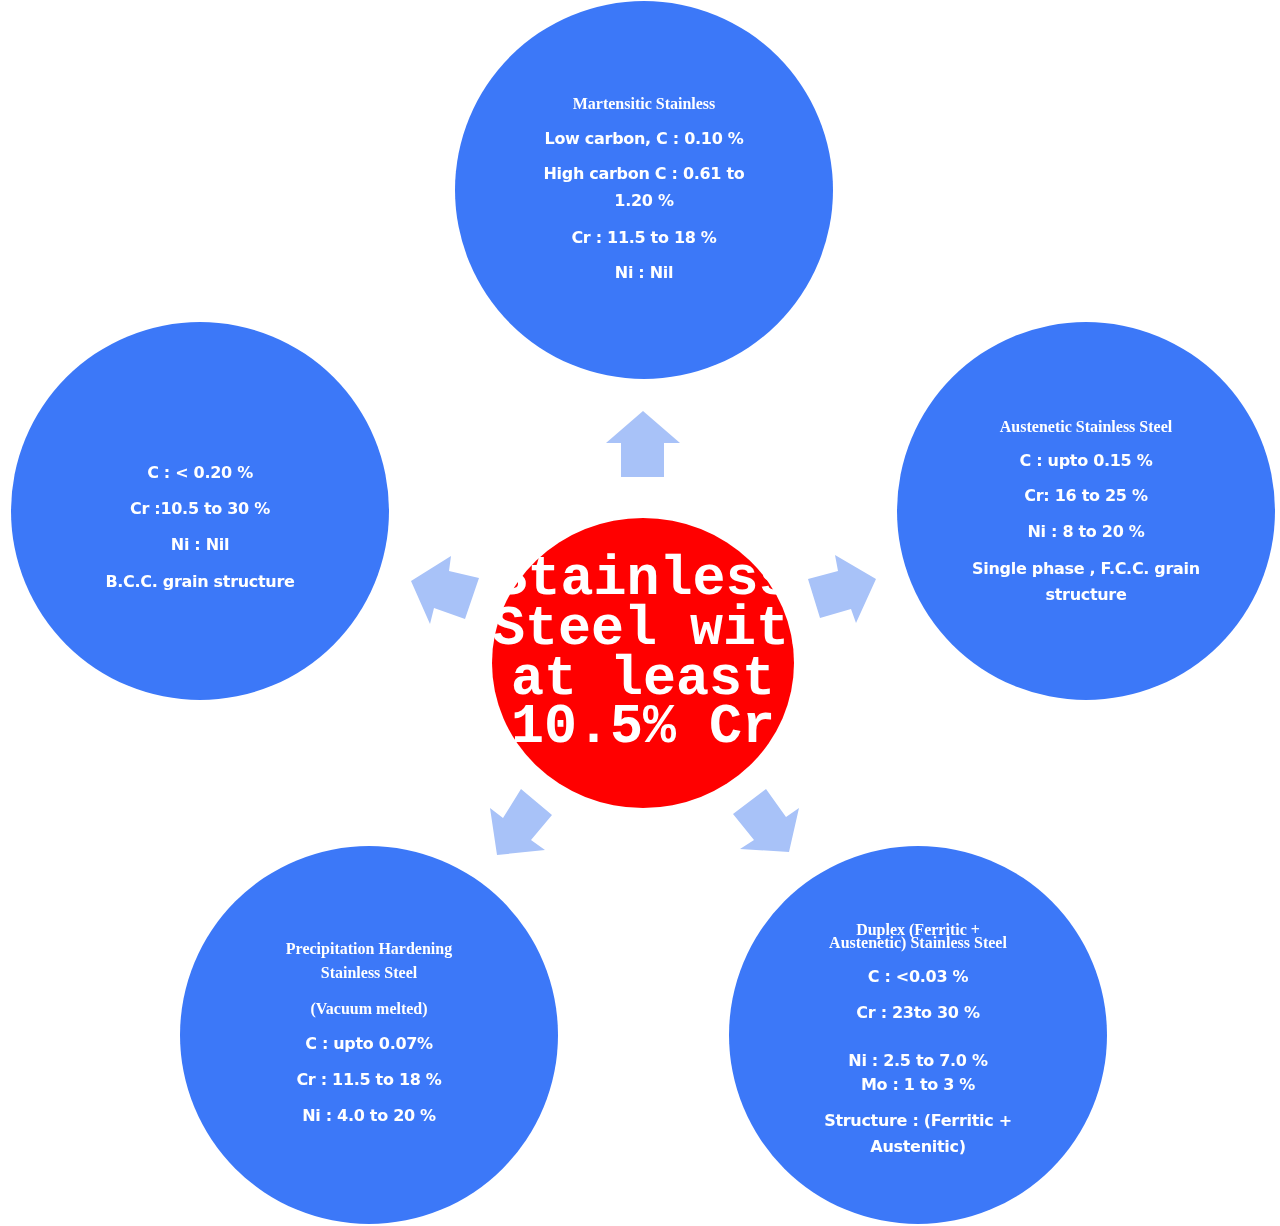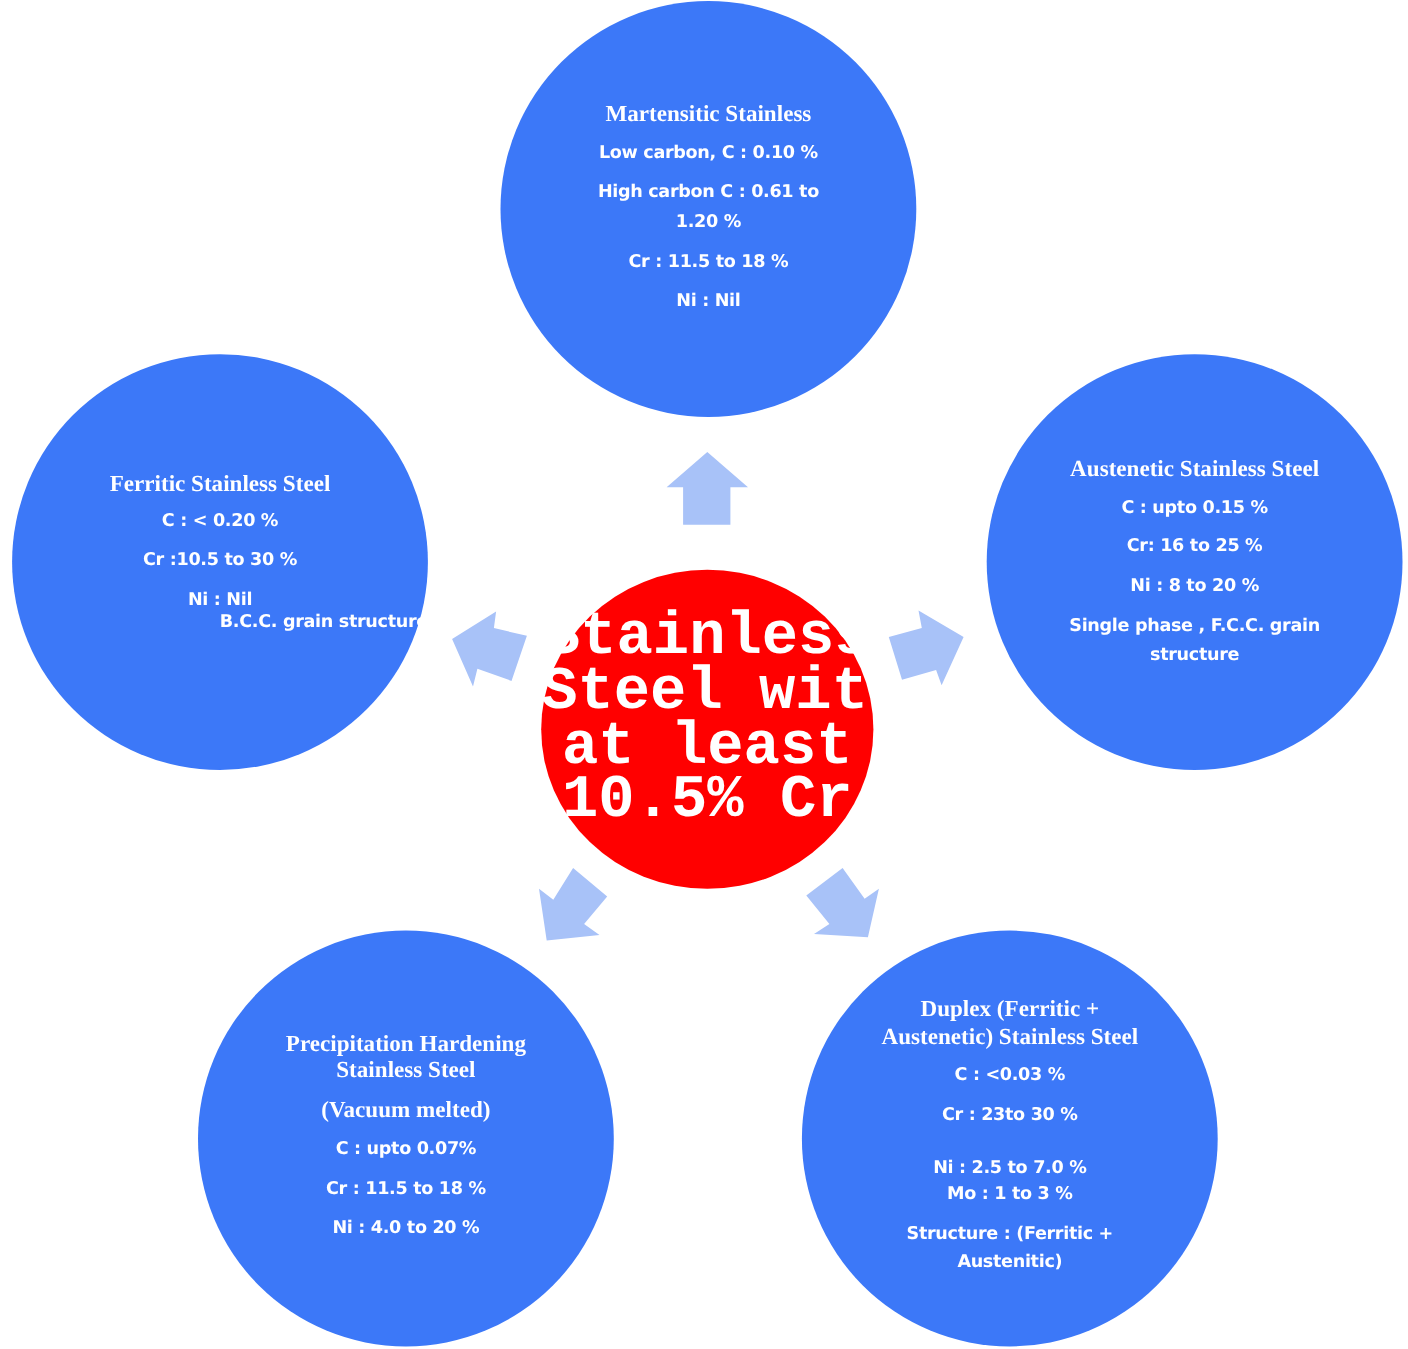--- a/index.html
+++ b/index.html
@@ -21,21 +21,21 @@
     white-space: nowrap;
     font-family: "DejaVu Sans", sans-serif;
     font-weight: bold;
     font-size: 16px;
     line-height: 26px;
     letter-spacing: -0.3px;
   }
   .title {
     font-family: "Liberation Serif", serif;
     font-weight: bold;
-    font-size: 21px;
+    font-size: 16px;
     line-height: 25px;
     letter-spacing: 0px;
   }
   .center-circle {
     position: absolute;
     border-radius: 50%;
     background: #ff0000;
     color: #ffffff;
   }
   .center-line {
@@ -73,25 +73,24 @@
       <div class="line" style="top:125px;">Low carbon, C : 0.10 %</div>
       <div class="line" style="top:160px;">High carbon C : 0.61 to</div>
       <div class="line" style="top:187px;">1.20 %</div>
       <div class="line" style="top:224px;">Cr : 11.5 to 18 %</div>
       <div class="line" style="top:259px;">Ni : Nil</div>
     </div>
   </div>
 
   <div class="circle" style="left:11px; top:322px; width:378px; height:378px;">
     <div class="content">
-      <div class="line title" style="top:105px;">Ferritic Stainless Steel</div>
       <div class="line" style="top:138px;text-align:center;">C : &lt; 0.20 %</div>
       <div class="line" style="top:174px;">Cr :10.5 to 30 %</div>
       <div class="line" style="top:210px;">Ni : Nil</div>
-      <div class="line" style="top:230px;text-align:right;">B.C.C.  grain structure</div>
+      <div class="line" style="top:247px;">B.C.C.  grain structure</div>
     </div>
   </div>
 
   <div class="circle" style="left:897px; top:322px; width:378px; height:378px;">
     <div class="content">
       <div class="line title" style="top:92px;">Austenetic Stainless Steel</div>
       <div class="line" style="top:126px;">C :  upto 0.15 %</div>
       <div class="line" style="top:161px;">Cr:  16 to 25 %</div>
       <div class="line" style="top:197px;">Ni :  8 to 20  %</div>
       <div class="line" style="top:234px;">Single phase , F.C.C. grain</div>
@@ -105,21 +104,21 @@
       <div class="line title" style="top:114px;">Stainless Steel</div>
       <div class="line title" style="top:150px;">(Vacuum melted)</div>
       <div class="line" style="top:185px;">C : upto 0.07%</div>
       <div class="line" style="top:221px;">Cr : 11.5 to 18 %</div>
       <div class="line" style="top:257px;">Ni : 4.0 to 20 %</div>
     </div>
   </div>
 
   <div class="circle" style="left:729px; top:846px; width:378px; height:378px;">
     <div class="content">
-      <div class="line title" style="top:59px;">Duplex (Ferritic +</div>
+      <div class="line title" style="top:71px;">Duplex (Ferritic +</div>
       <div class="line title" style="top:84px;">Austenetic) Stainless Steel</div>
       <div class="line" style="top:118px;">C : &lt;0.03 %</div>
       <div class="line" style="top:154px;">Cr : 23to 30 %</div>
       <div class="line" style="top:190px;margin-top:12px;">Ni : 2.5 to 7.0 %</div>
       <div class="line" style="top:226px;">Mo : 1 to 3 %</div>
       <div class="line" style="top:262px;">Structure : (Ferritic +</div>
       <div class="line" style="top:288px;">Austenitic)</div>
     </div>
   </div>
 

